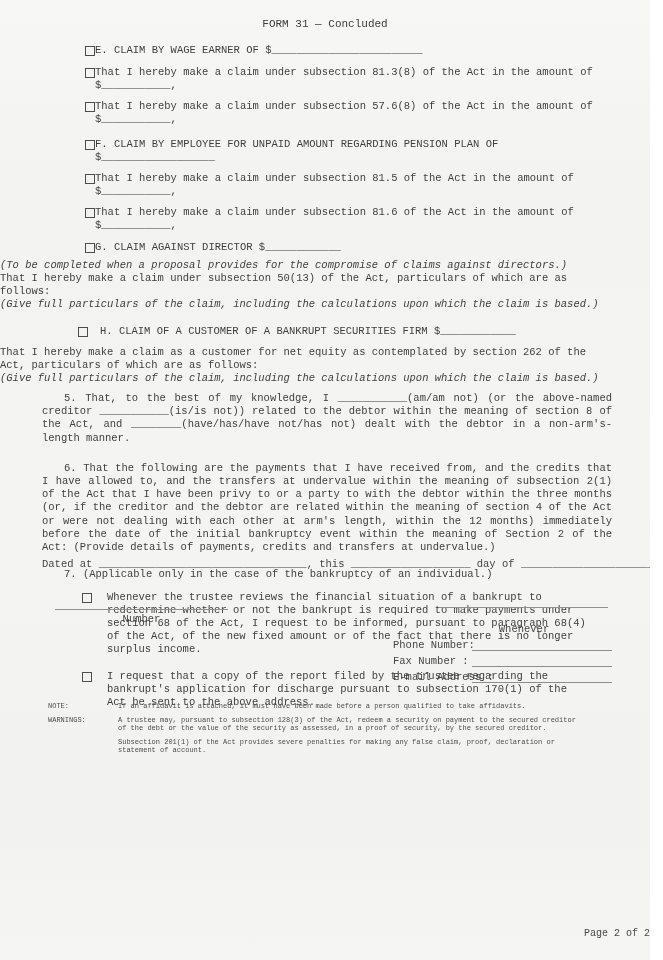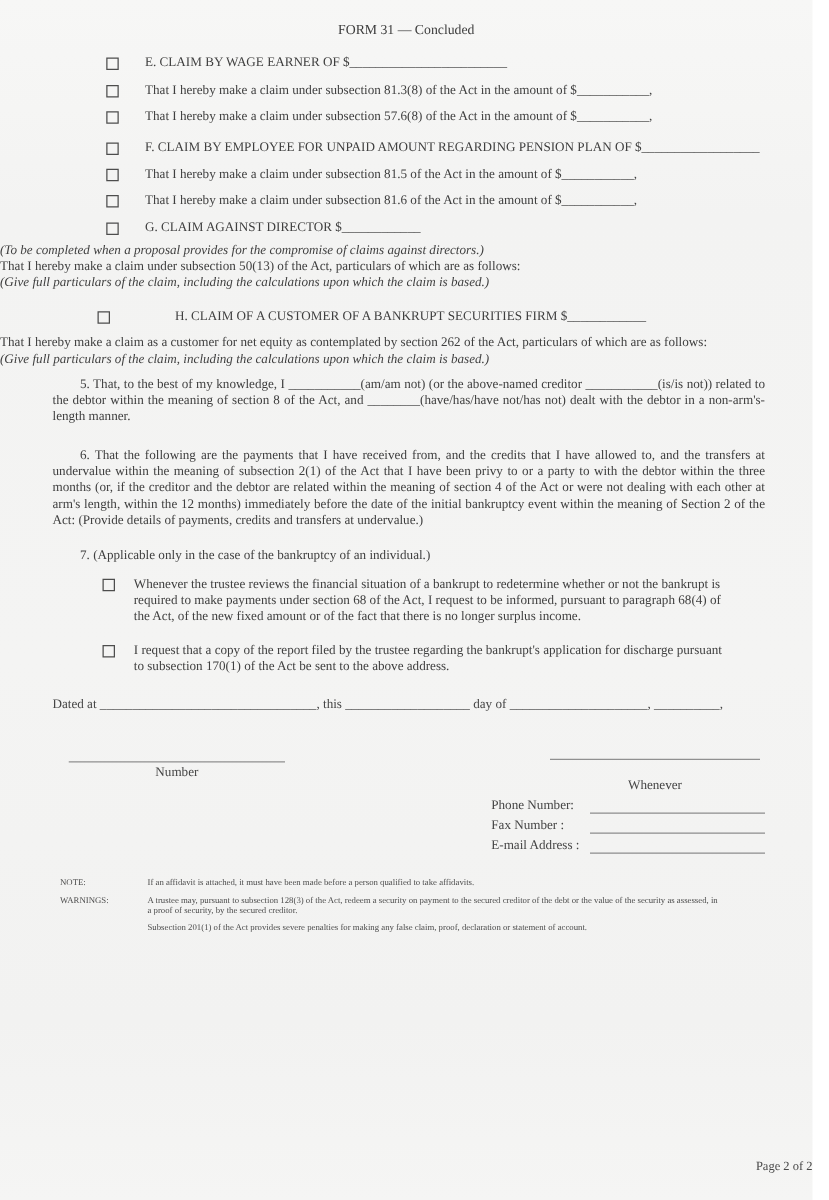--- a/index.html
+++ b/index.html
@@ -1,26 +1,26 @@
 <!DOCTYPE html>
 <html><head>
 <meta charset="utf-8">
 <style>
   html,body { margin:0; padding:0; }
   .page {
     position:relative; width:650px; height:960px; overflow:hidden;
     background:linear-gradient(180deg,#f7f7f6 0%,#f3f3f2 18%,#f4f4f3 55%,#f2f2f1 85%,#f5f5f4 100%);
-    font-family:Liberation Serif, serif; color:#3f3f3f;
+    font-family:Liberation Mono, monospace; color:#3f3f3f;
     -webkit-font-smoothing:antialiased;
   }
   .doc-header { padding-top:18px; text-align:center; font-size:11px; line-height:13px; color:#3c3c3c; }
   .cbrow { display:flex; align-items:flex-start; margin-left:85px; margin-right:36px; font-size:10.5px; line-height:13px; }
   .cbrow .cb { flex:0 0 auto; width:8px; height:8px; border:1px solid #4d4d4d; margin-top:2px; background:transparent; }
-  .cbrow .cbtext { margin-left:21px; }
-  .cbrow.h-row { margin-left:78px;gap:40px; }
+  .cbrow .cbtext { }
+  .cbrow.h-row { margin-left:78px; }
   .cbrow.h-row .cbtext { margin-left:12px; }
   .cbrow.req-row { margin-left:82px; margin-right:62px; }
   .cbrow.req-row .cbtext { margin-left:15px; }
   .subpara { margin-right:40px; font-size:10.5px; line-height:13px; }
   .italic { font-style:italic; }
   .para { margin-left:42px; margin-right:38px; font-size:10.5px; line-height:13.2px; text-indent:22px; text-align:justify; }
   .para.noj { text-align:left; }
   .dated-row { position:absolute; left:42px; top:558px; font-size:10.5px; white-space:nowrap; color:#454545; }
   .sig-line { position:absolute; border-top:1px solid #909090; height:0; }
   .sig-label { position:absolute; font-size:10.5px; color:#454545; text-align:center; }

